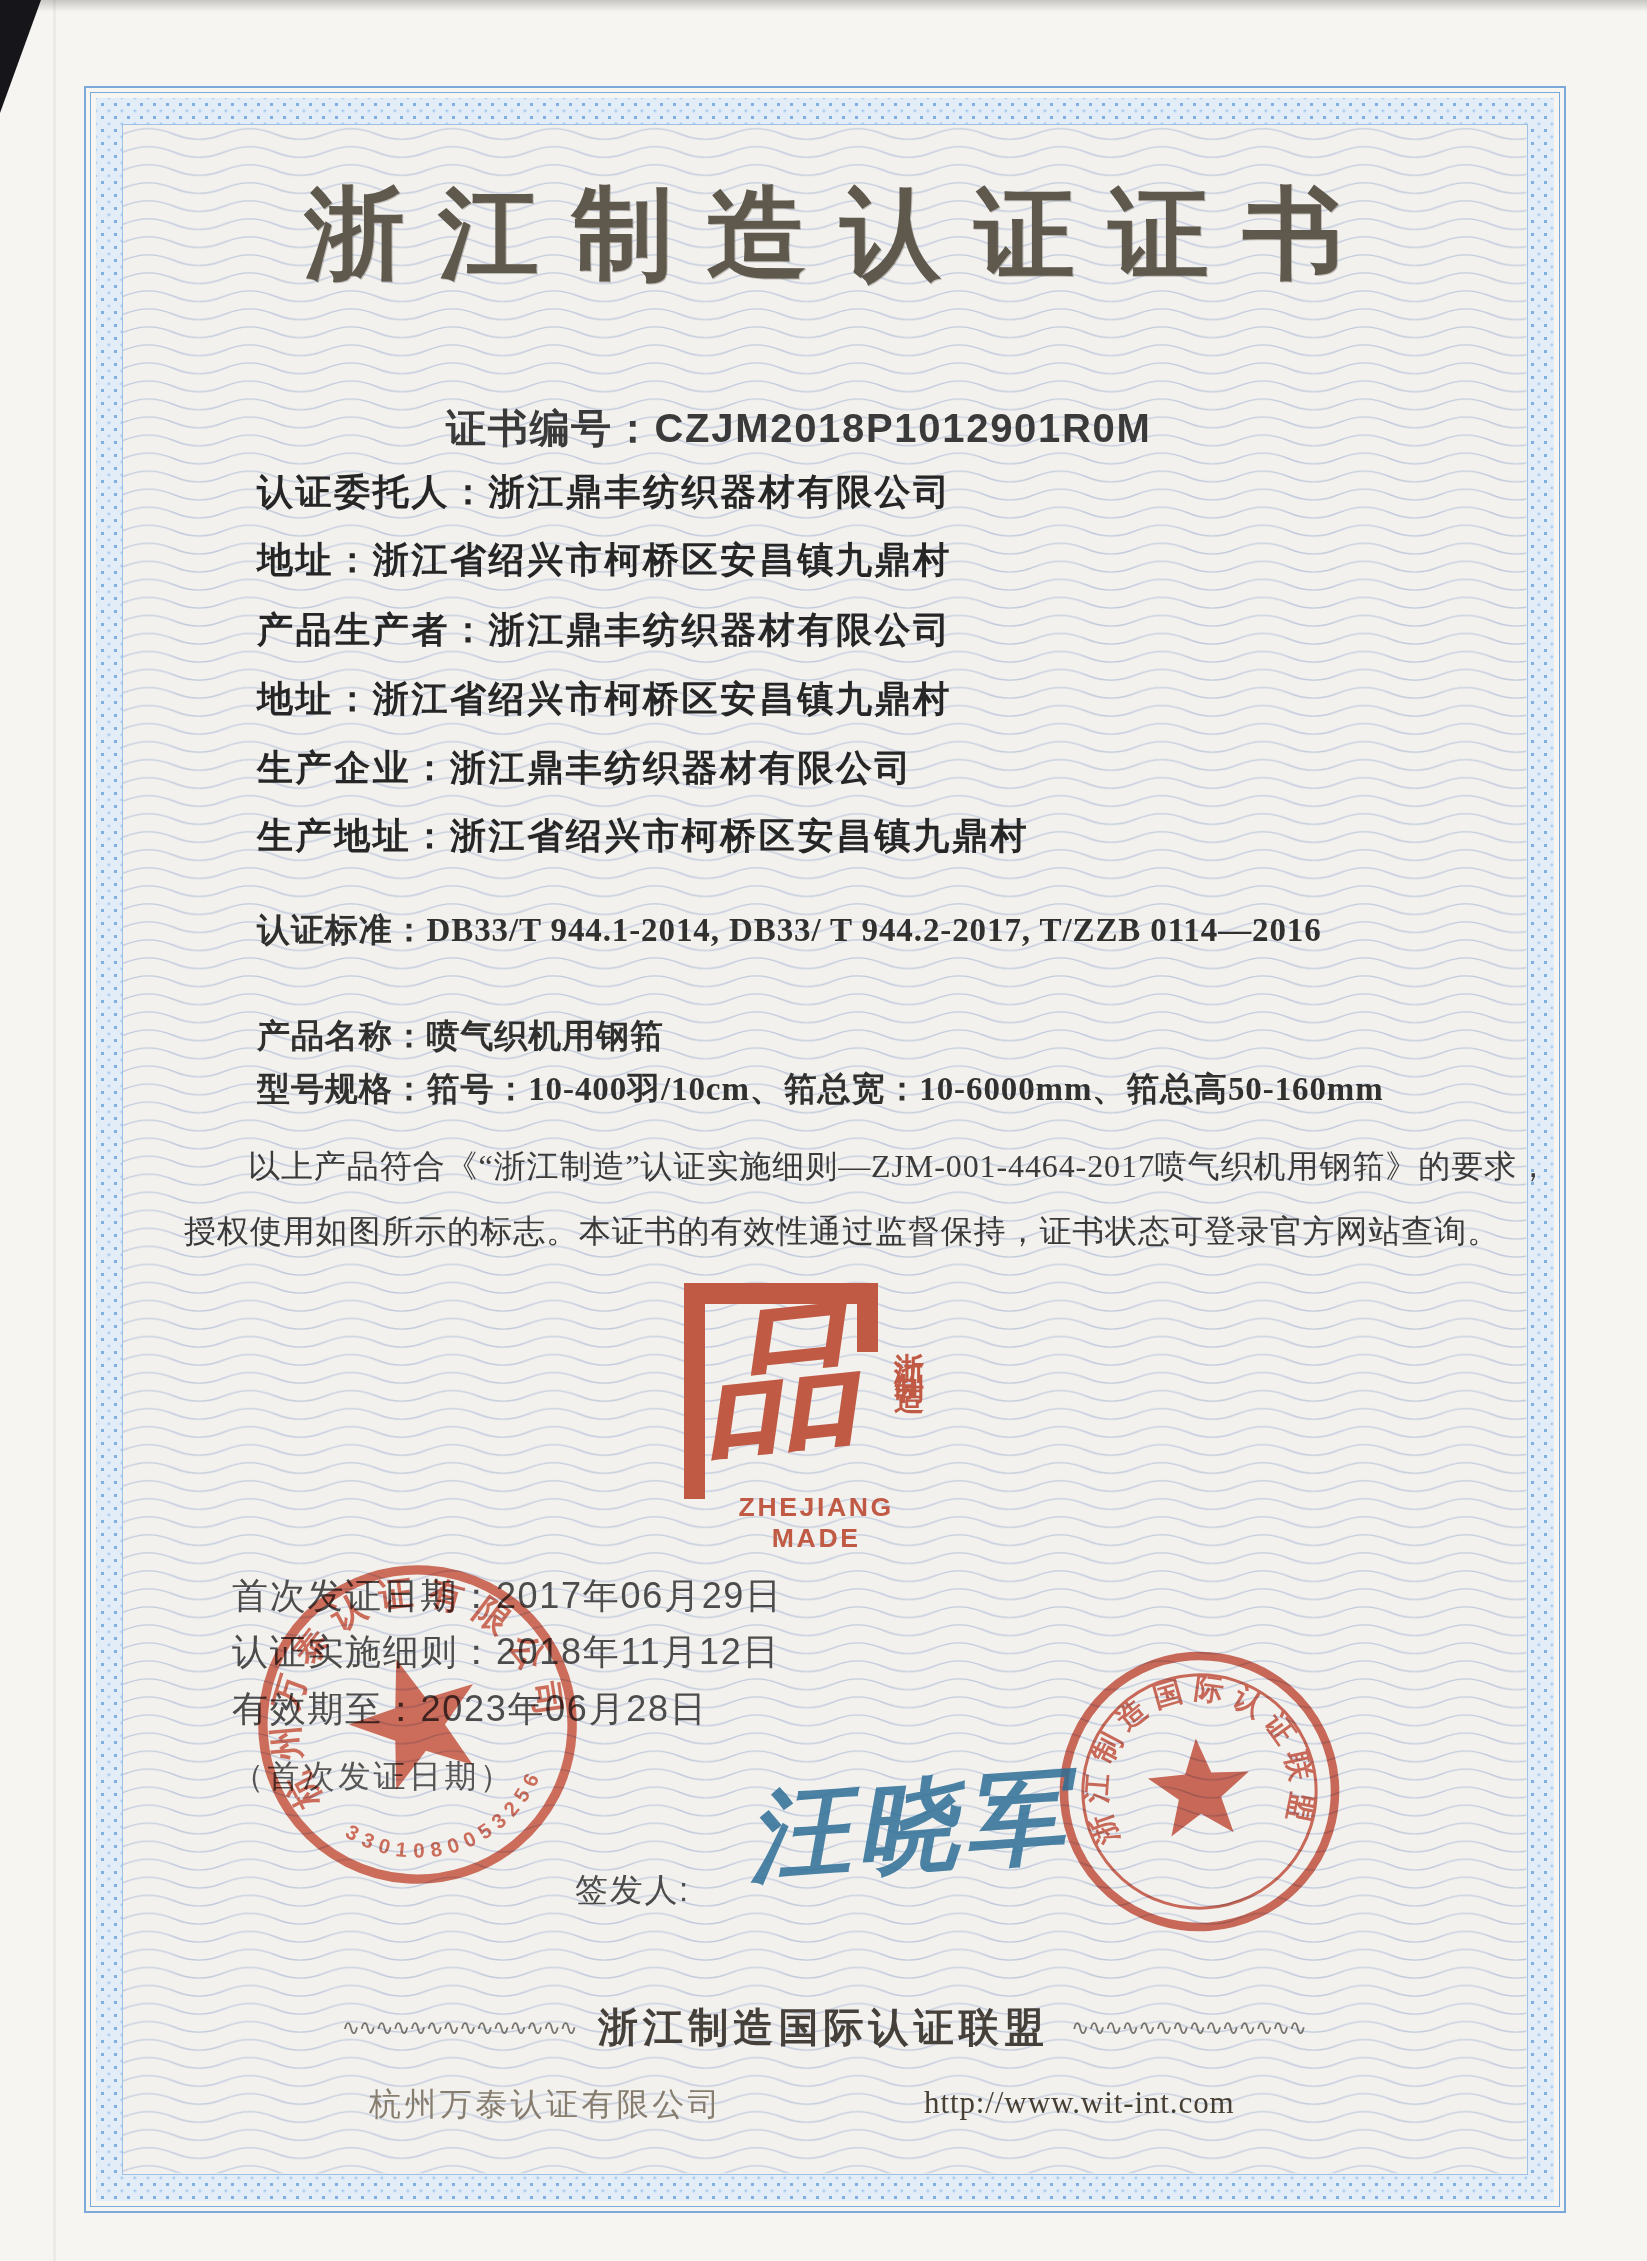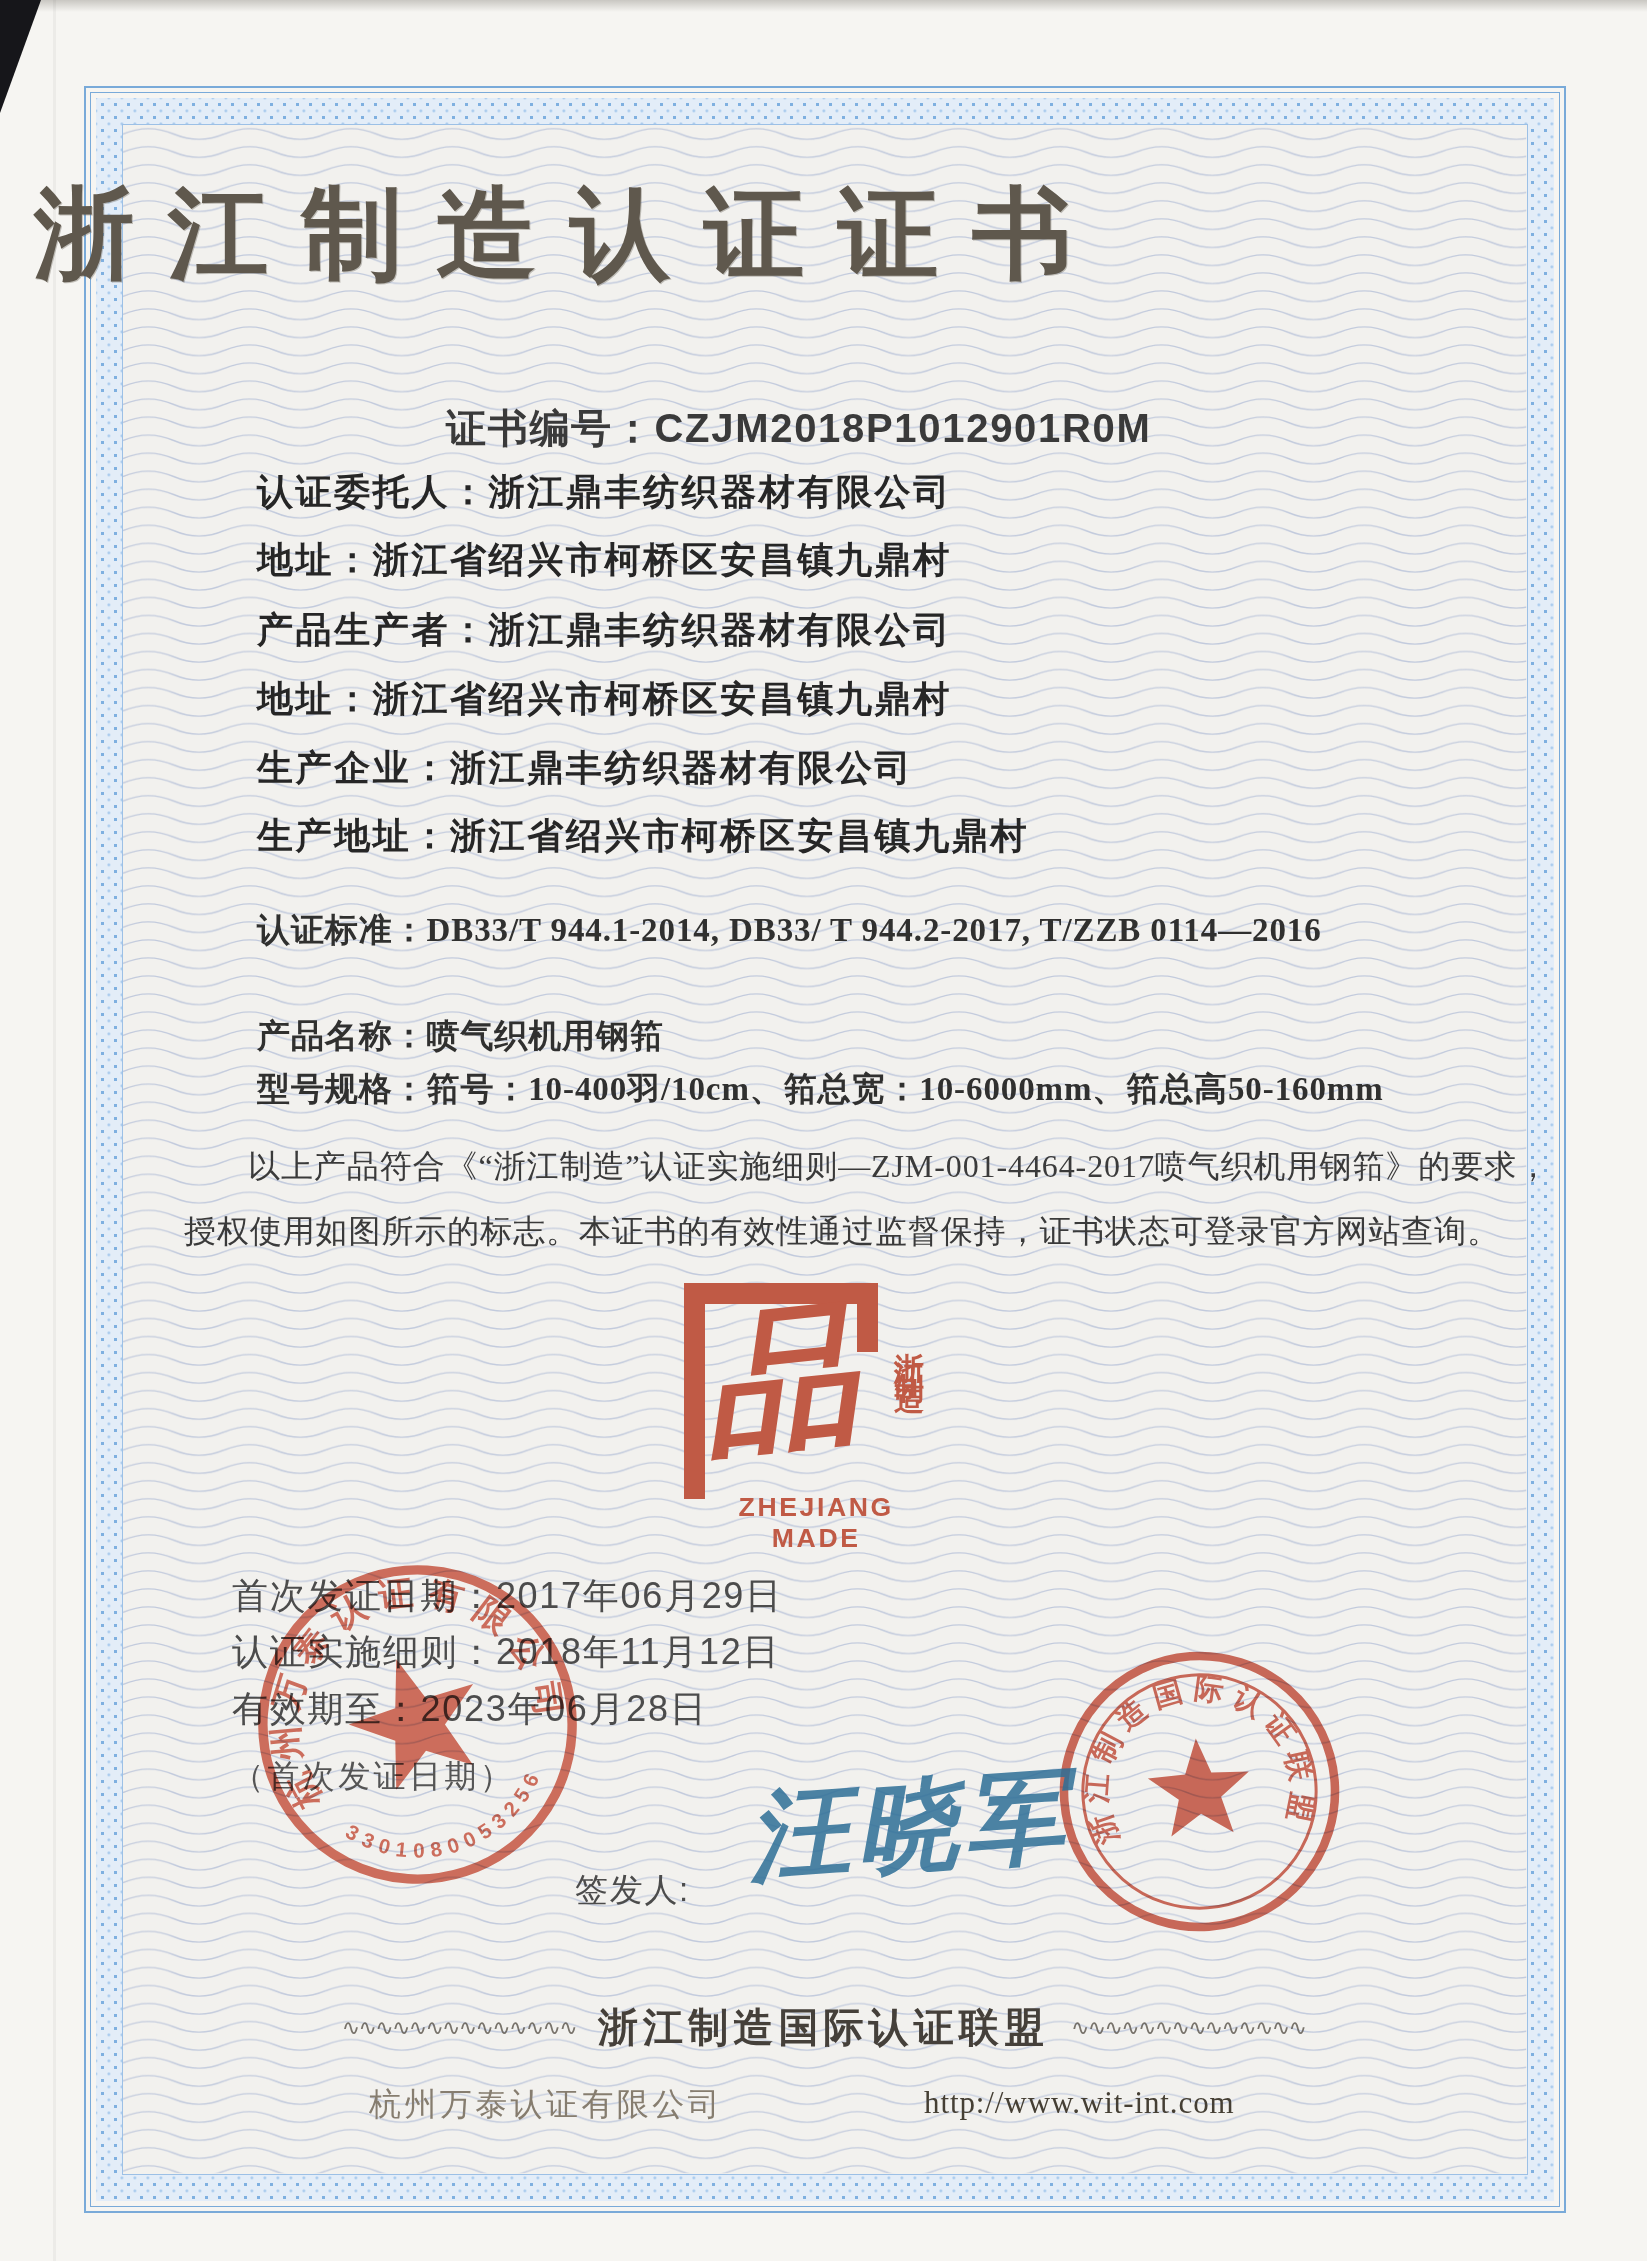--- a/index.html
+++ b/index.html
@@ -20,21 +20,21 @@
             background-color:#e3edf8;
             background-image:radial-gradient(#7fb0e0 1.5px,transparent 1.9px),
                              radial-gradient(#a5c8ec 1.2px,transparent 1.5px);
             background-size:13px 13px;background-position:0 0,6.4px 6.4px;}
   .content{position:relative;width:100%;height:100%;background:#f2f1ee;border:0.9px solid #9cc0e6;
            box-sizing:border-box;overflow:hidden;}
   .waves{position:absolute;inset:0;width:100%;height:100%;opacity:.8;}
 
   
   .abs{position:absolute;z-index:2;}
-  .title{left:0;right:0;top:168px;text-align:left;font-family:"DejaVu Serif","Liberation Serif",serif;
+  .title{left:0;right:0;top:168px;text-align:center;font-family:"DejaVu Serif","Liberation Serif",serif;
          font-weight:bold;font-size:100px;letter-spacing:34px;color:#5f584d;text-indent:34px;
          text-shadow:0.9px 0.9px 0 rgba(95,88,77,.35);}
   .certno{left:446px;top:357px;font-size:40px;font-weight:700;letter-spacing:1.7px;color:#3a3a3a;margin-top:44px;}
   .info-line{left:257px;font-size:36px;font-weight:700;color:#262626;letter-spacing:2.6px;}
   .spec-line{left:257px;font-size:33px;font-weight:600;color:#30302f;letter-spacing:0.9px;
              font-family:"Liberation Serif",serif;}
   .statement{left:184px;top:1134px;width:1366px;font-size:32px;line-height:65px;color:#3a3a3a;
              font-family:"Liberation Serif",serif;text-indent:2em;text-align:justify;letter-spacing:0.9px;}
 
   

